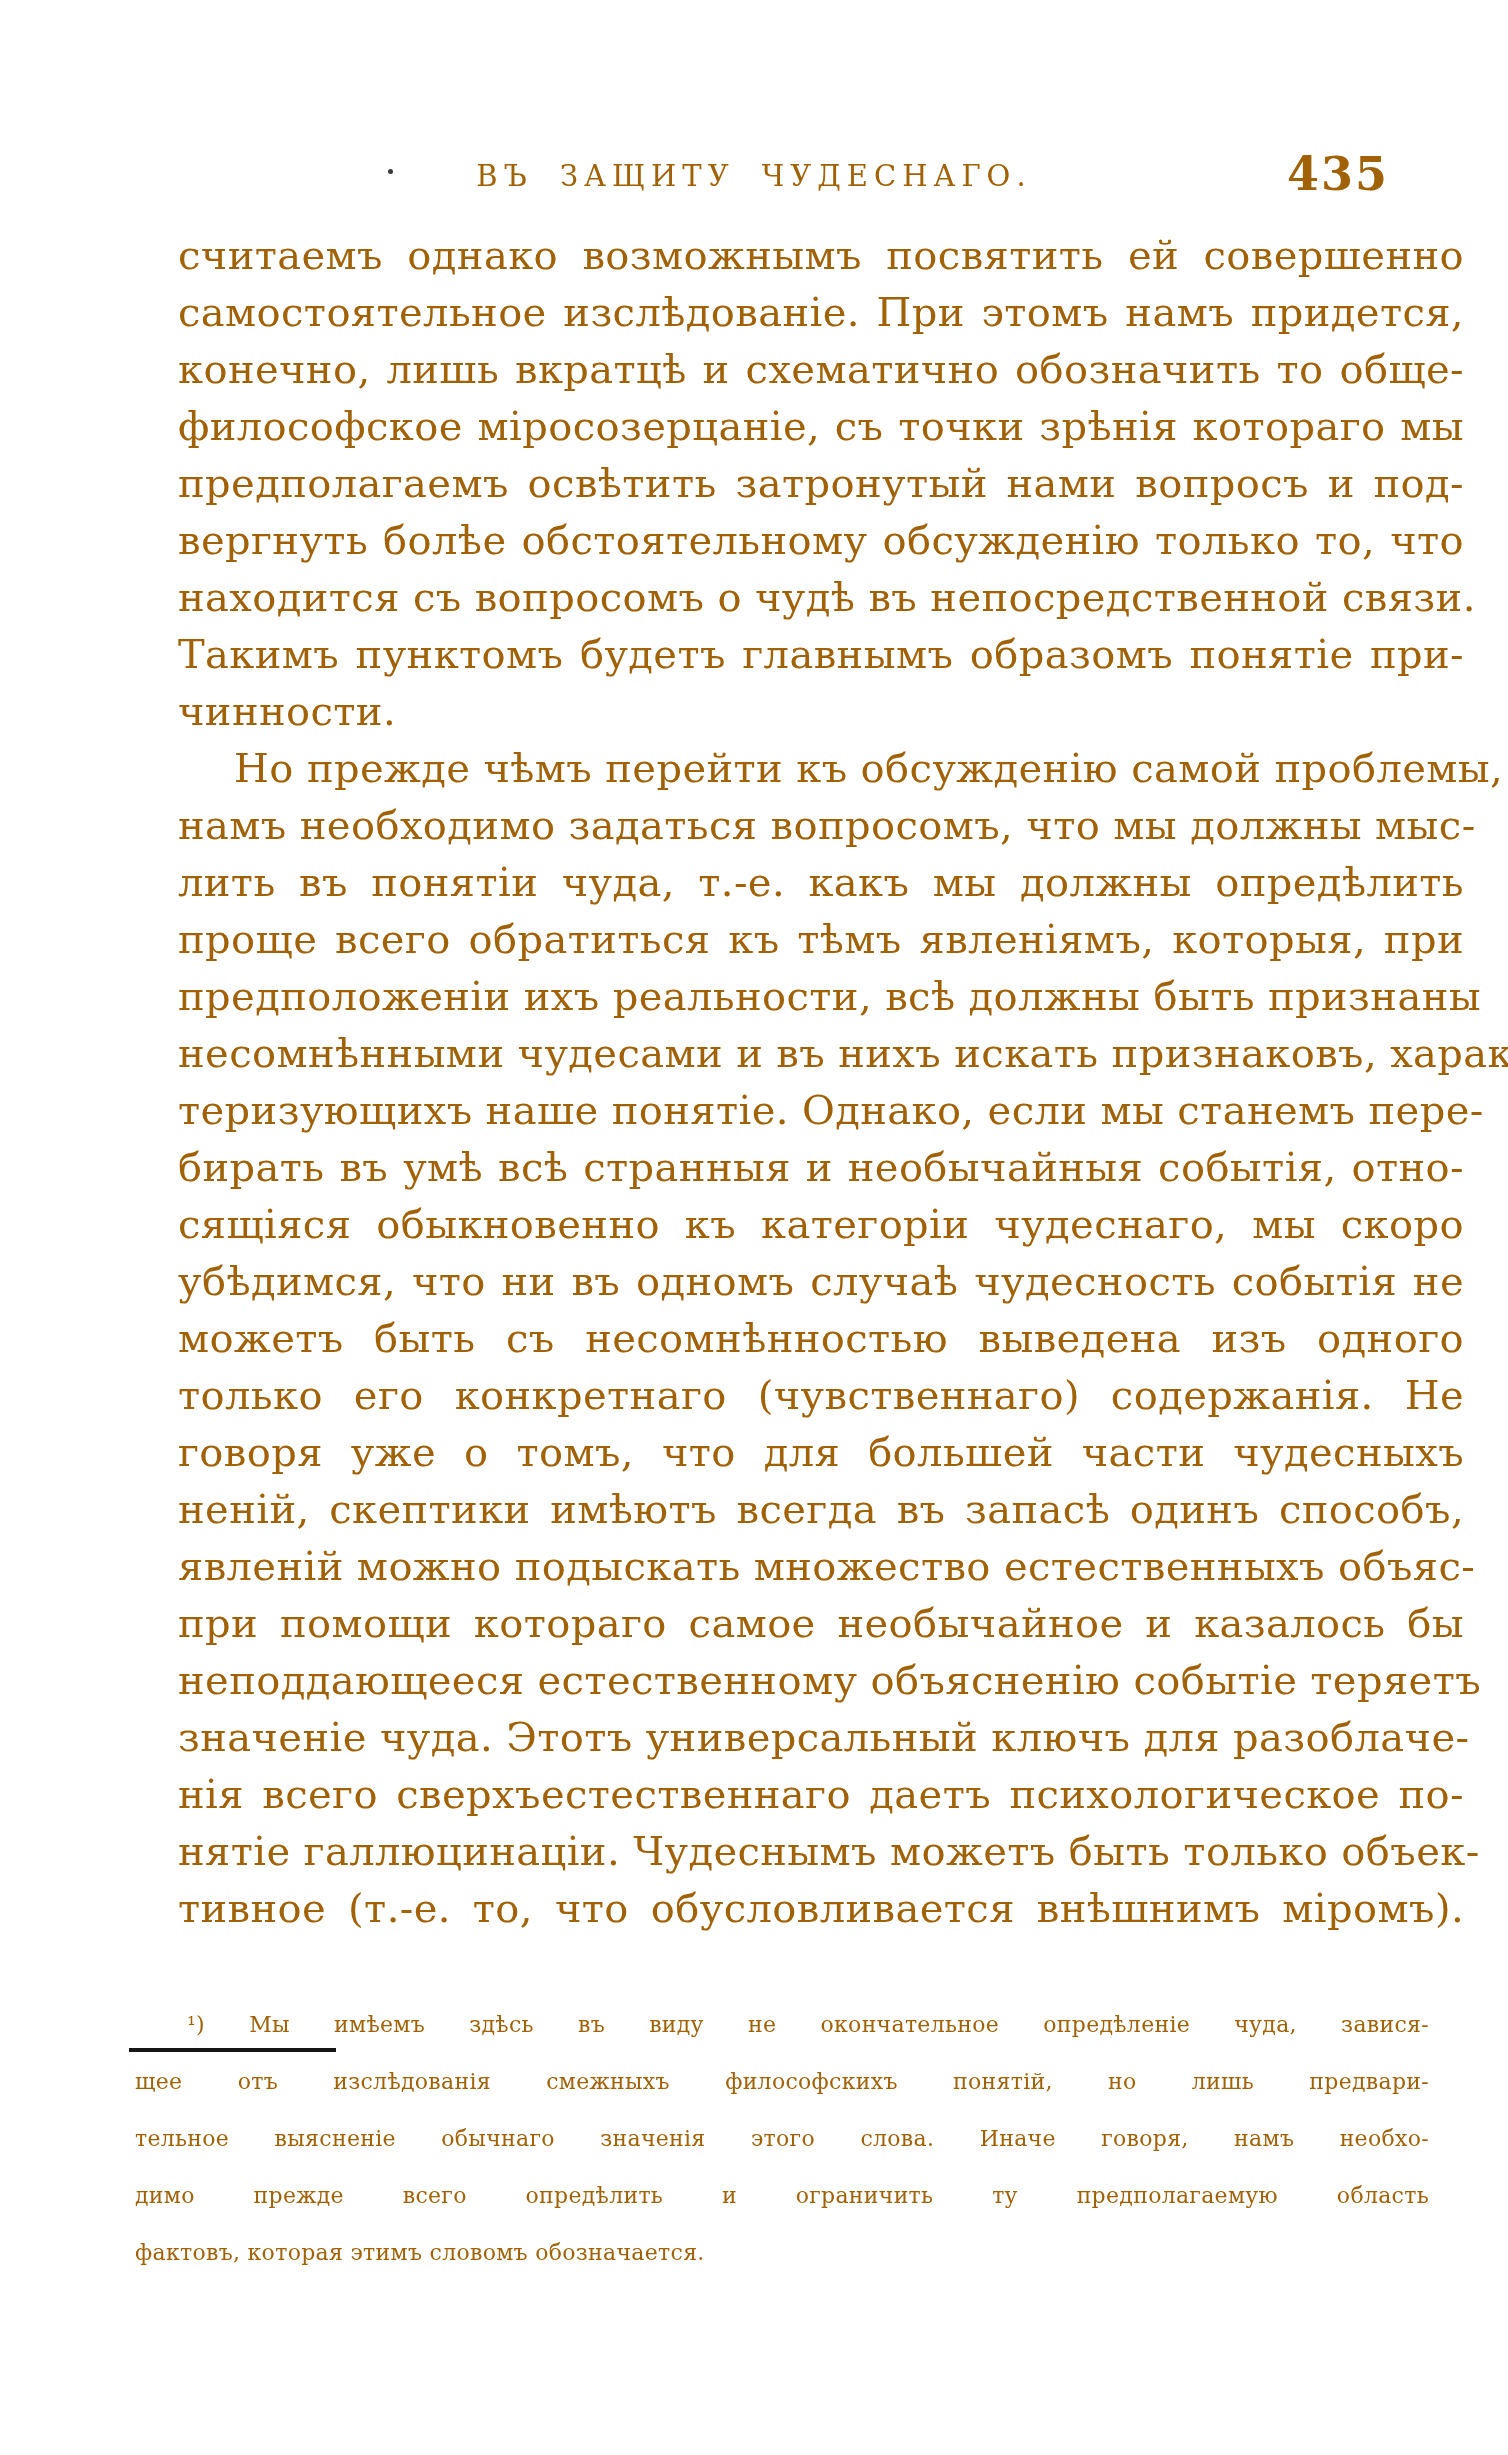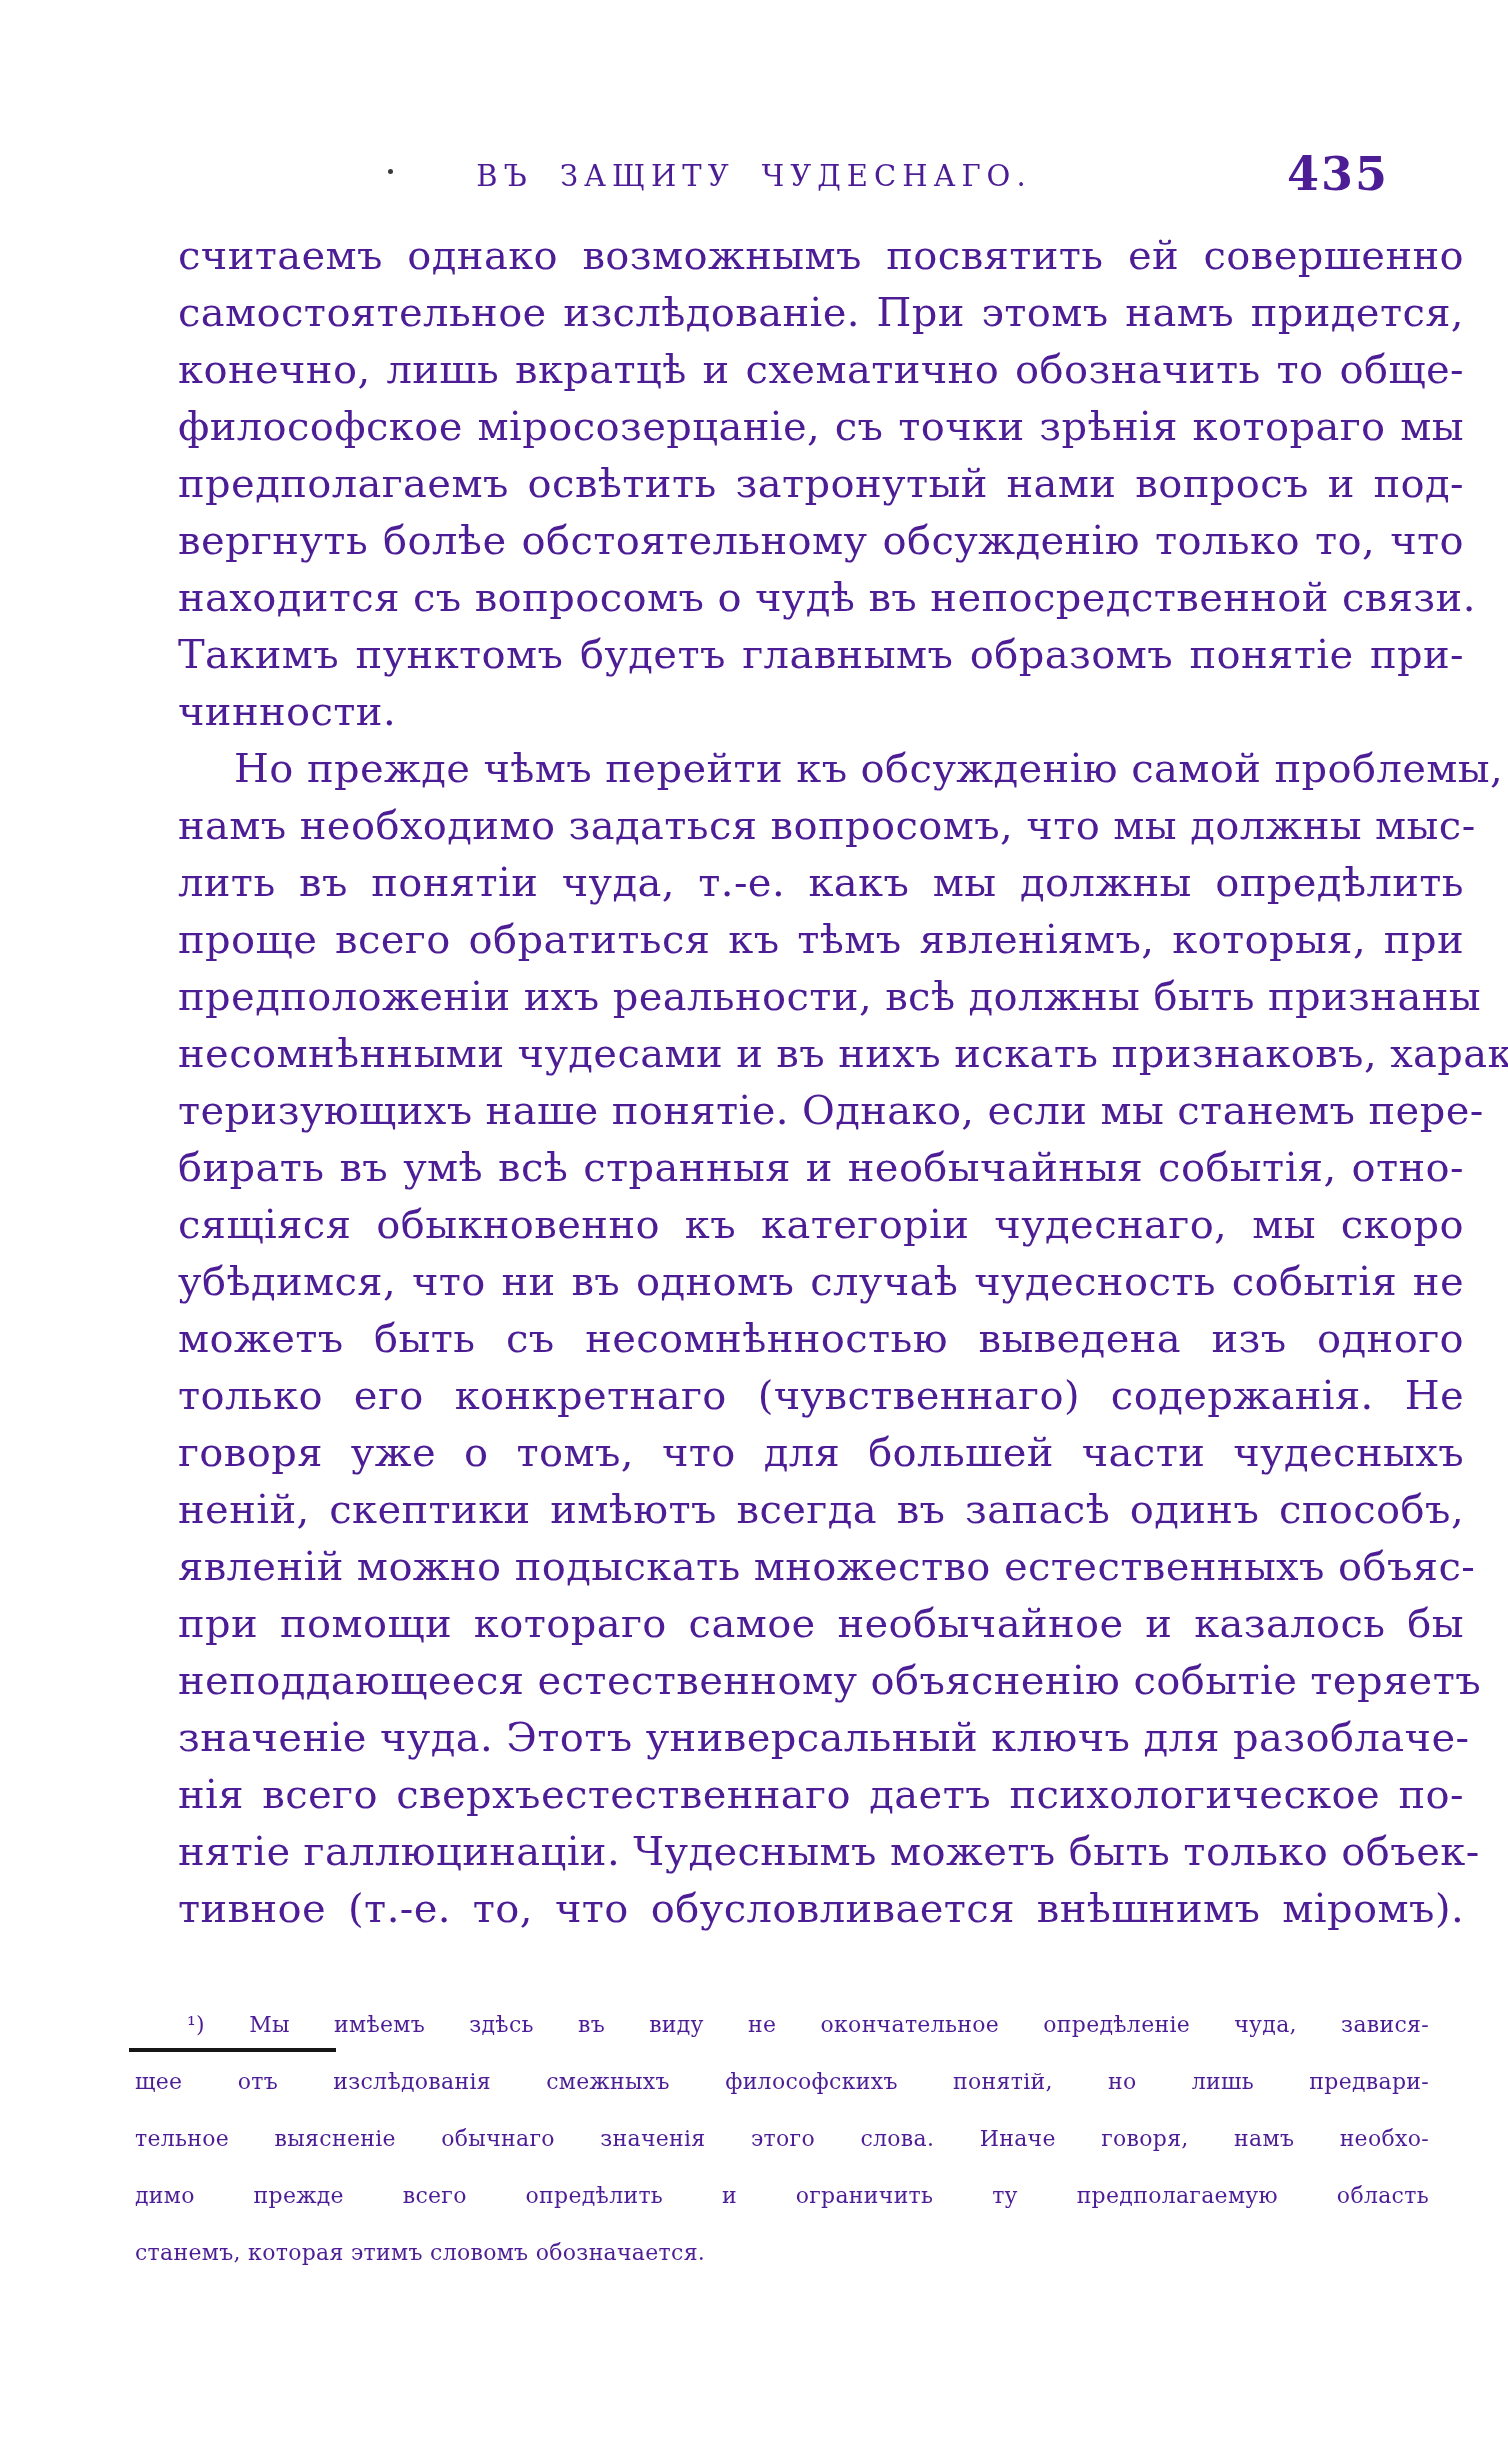--- a/index.html
+++ b/index.html
@@ -1,21 +1,21 @@
 <!DOCTYPE html>
 <html><head>
 <meta charset="utf-8">
 <style>
   html, body { margin: 0; padding: 0; background: #ffffff; }
   .page {
     position: relative;
     width: 1508px;
     height: 2456px;
     background: #ffffff;
-    color: #4c1d95;
+    color: #a16207;
     font-family: "DejaVu Serif", "Liberation Serif", serif;
     overflow: hidden;
   }
   .running-title {
     position: absolute;
     top: 159px; left: 0; right: 0;
     text-align: center;
     font-size: 29px;
     letter-spacing: 6px;
     word-spacing: 12px;
@@ -122,17 +122,17 @@
     </div>
   </div>
 
   <div class="footnote-rule"></div>
 
   <div class="footnote">
     <div class="line indent">¹) Мы имѣемъ здѣсь въ виду не окончательное опредѣленіе чуда, завися-</div>
     <div class="line">щее отъ изслѣдованія смежныхъ философскихъ понятій, но лишь предвари-</div>
     <div class="line">тельное выясненіе обычнаго значенія этого слова. Иначе говоря, намъ необхо-</div>
     <div class="line">димо прежде всего опредѣлить и ограничить ту предполагаемую область</div>
-    <div class="line end">станемъ, которая этимъ словомъ обозначается.</div>
+    <div class="line end">фактовъ, которая этимъ словомъ обозначается.</div>
   </div>
 
 </div>
 
 
 </body></html>

